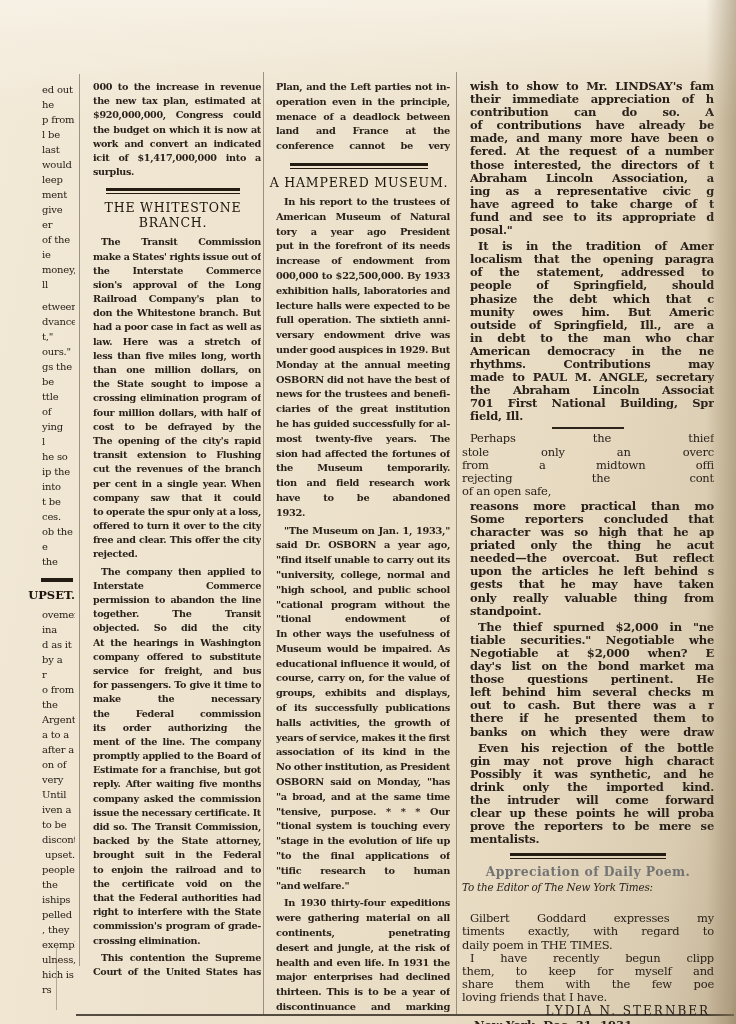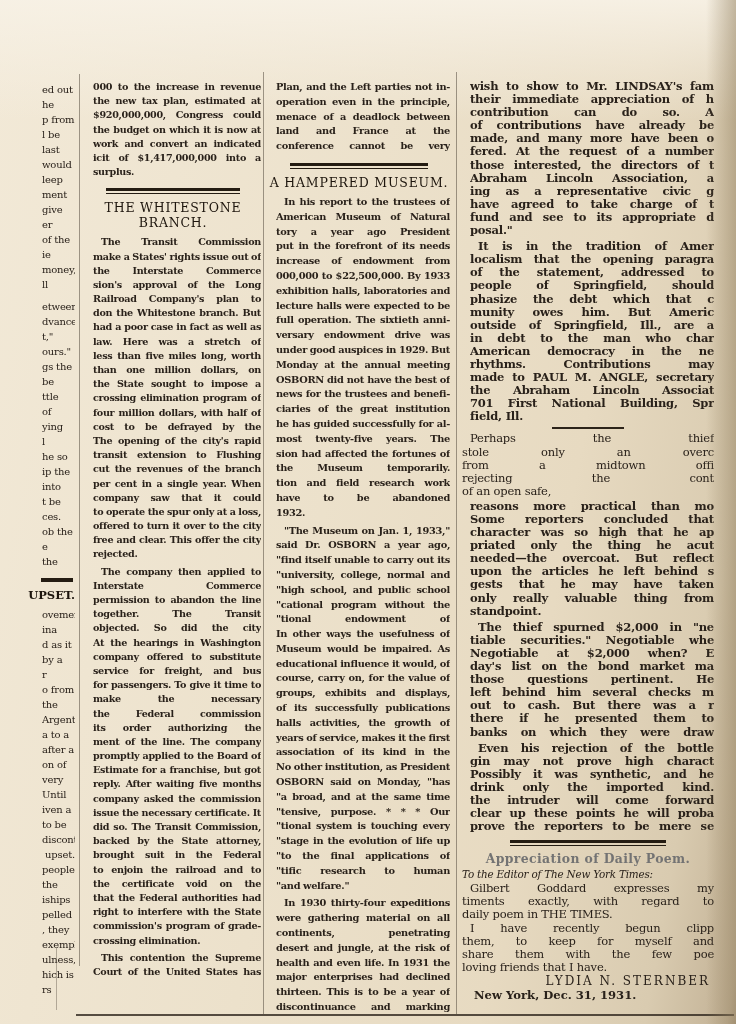--- a/index.html
+++ b/index.html
@@ -48,21 +48,21 @@
   
   .wise-row { display:flex; margin-bottom:2px; }
   .wise-left { width:92px; padding:13px 4px 0 0; box-sizing:border-box; }
   .wise-left .wl-line { font-weight:bold; font-size:11.8px; line-height:14px;
                         text-align:center; color:#1d150d; }
   .wise-right { flex:1; min-width:0; }
 
   
   .letter-head { text-align:center; font-weight:bold; font-size:12.4px;
                  letter-spacing:0.4px; margin:4px 0 2px; color:#737373; }
-  .letter-salutation { font-style:italic; font-size:10.4px; margin:0 0 2px;
+  .letter-salutation { font-style:italic; font-size:10.4px; margin:0 0 19px;
                        letter-spacing:-0.2px; }
   .letter-body .line { font-size:11px; line-height:12.4px; max-height:12.4px; }
   .letter-sig { text-align:right; font-size:12px; letter-spacing:2px;
                 padding-right:4px; line-height:14px; }
   .letter-date { font-weight:bold; font-size:11.6px; text-indent:12px; line-height:14px; }
 
   
   .vrule { position:absolute; width:1px; background:#564c3f; opacity:.55; z-index:1; }
   #vrule1 { left:79px;  top:74px; height:892px; }
   #vrule2 { left:263px; top:72px; height:942px; }
@@ -366,20 +366,21 @@
       <div class="line">banks on which they were draw</div>
     </div>
   <div class="para">
       <div class="line ind">Even his rejection of the bottle</div>
       <div class="line">gin may not prove high charact</div>
       <div class="line">Possibly it was synthetic, and he</div>
       <div class="line">drink only the imported kind.</div>
       <div class="line">the intruder will come forward</div>
       <div class="line">clear up these points he will proba</div>
       <div class="line">prove the reporters to be mere se</div>
+      <div class="line end">mentalists.</div>
     </div>
 
   <div class="divider"></div>
 
   <div class="letter">
     <div class="letter-head">Appreciation of Daily Poem.</div>
     <div class="letter-salutation">To the Editor of The New York Times:</div>
     <div class="letter-body">
         <div class="line ind">Gilbert Goddard expresses my</div>
         <div class="line">timents exactly, with regard to</div>

